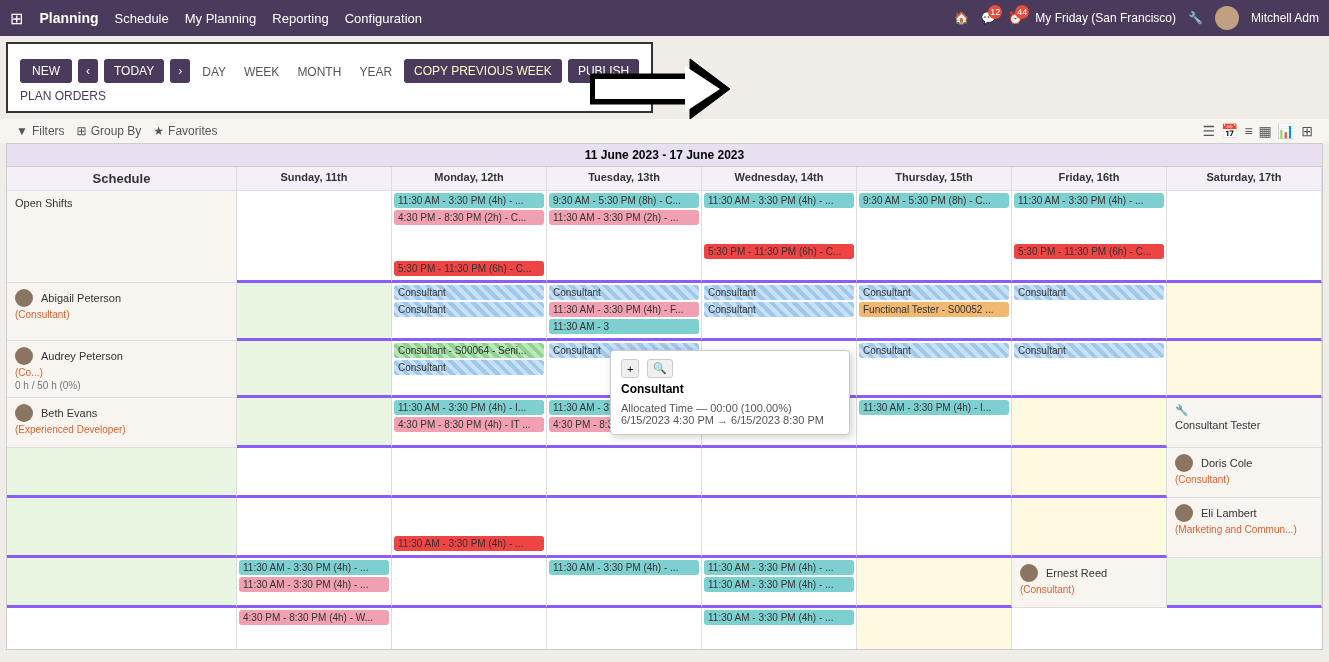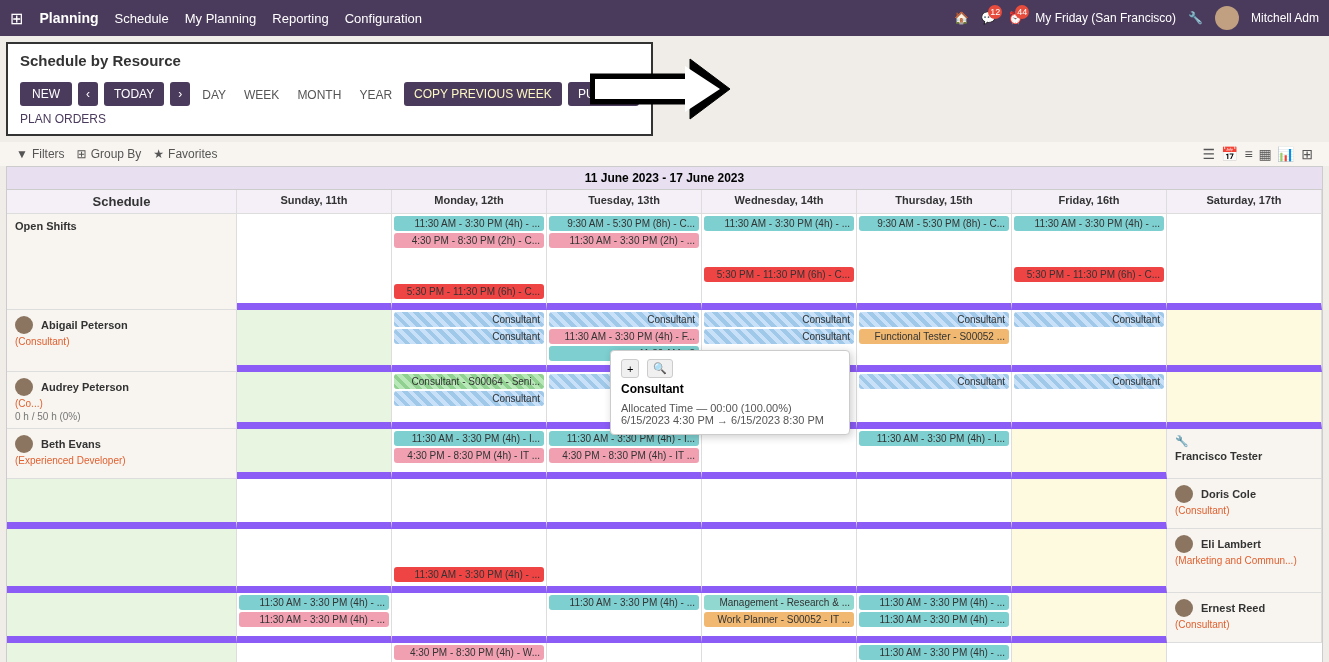--- a/index.html
+++ b/index.html
@@ -112,34 +112,33 @@
       border-bottom: 1px solid #ddd;
       padding: 6px 8px;
       font-size: 11px;
       color: #333;
       display: flex;
       align-items: flex-start;
       flex-direction: column;
       gap: 2px;
       min-height: 50px;
     }
-    .row-label .person-name { font-weight: bold; }
+    .row-label .person-name { font-weight: normal; }
     .row-label .person-role { color: #e06030; font-size: 10px; }
     .row-label .hours-info { font-size: 10px; color: #777; }
     .row-label .avatar-inline { width: 18px; height: 18px; border-radius: 50%; background: #8b7560; display: inline-block; margin-right: 4px; vertical-align: middle; }
 
     .cal-cell {
       border-right: 1px solid #ddd;
-      border-bottom: 7px solid #8b5cf6;
+      border-bottom: 3px solid #8b5cf6;
       padding: 2px;
       min-height: 50px;
       vertical-align: top;
       position: relative;
       background: white;
-      text-align: right;
     }
     .cal-cell.light-green { background: #e8f5e0; }
     .cal-cell.light-yellow { background: #fefae0; }
 
     .shift-block {
       border-radius: 3px;
       padding: 2px 4px;
       margin-bottom: 2px;
       font-size: 10px;
       color: #333;
@@ -209,21 +208,20 @@
     </div>
     <span class="company-name">My Friday (San Francisco)</span>
     <div class="nav-icon-btn">🔧</div>
     <div class="avatar"></div>
     <span style="color:white;font-size:12px">Mitchell Adm</span>
   </div>
 </div>
 
 <div style="position:relative; display:flex; align-items:flex-start;">
   <div class="toolbar">
-    <span class="toolbar-title">Schedule by Resource</span>
     <div class="toolbar-row">
       <button class="btn-new">NEW</button>
       <button class="btn-nav">‹</button>
       <button class="btn-today">TODAY</button>
       <button class="btn-nav">›</button>
       <button class="btn-period">DAY</button>
       <button class="btn-period">WEEK</button>
       <button class="btn-period">MONTH</button>
       <button class="btn-period">YEAR</button>
       <button class="btn-copy">COPY PREVIOUS WEEK</button>
@@ -375,21 +373,21 @@
         <div class="shift-block shift-teal">11:30 AM - 3:30 PM (4h) - I...</div>
         <div class="shift-block shift-pink">4:30 PM - 8:30 PM (4h) - IT ...</div>
       </div>
       <div class="cal-cell"></div>
       <div class="cal-cell">
         <div class="shift-block shift-teal">11:30 AM - 3:30 PM (4h) - I...</div>
       </div>
       <div class="cal-cell light-yellow"></div>
       <div class="row-label">
         <span>🔧 </span>
-        <span class="person-name">Francisco Tester</span>
+        <span class="person-name">Consultant Tester</span>
       </div>
       <div class="cal-cell light-green"></div>
       <div class="cal-cell"></div>
       <div class="cal-cell"></div>
       <div class="cal-cell"></div>
       <div class="cal-cell"></div>
       <div class="cal-cell"></div>
       <div class="cal-cell light-yellow"></div>
       <div class="row-label">
         <div class="row-header-label">
@@ -415,24 +413,20 @@
         <span class="person-role">(Marketing and Commun...)</span>
       </div>
       <div class="cal-cell light-green"></div>
       <div class="cal-cell">
         <div class="shift-block shift-teal">11:30 AM - 3:30 PM (4h) - ...</div>
         <div class="shift-block shift-pink">11:30 AM - 3:30 PM (4h) - ...</div>
       </div>
       <div class="cal-cell"></div>
       <div class="cal-cell">
         <div class="shift-block shift-teal">11:30 AM - 3:30 PM (4h) - ...</div>
-      </div>
-      <div class="cal-cell">
-        <div class="shift-block shift-light-teal">Management - Research &amp; ...</div>
-        <div class="shift-block shift-orange">Work Planner - S00052 - IT ...</div>
       </div>
       <div class="cal-cell">
         <div class="shift-block shift-teal">11:30 AM - 3:30 PM (4h) - ...</div>
         <div class="shift-block shift-teal">11:30 AM - 3:30 PM (4h) - ...</div>
       </div>
       <div class="cal-cell light-yellow"></div>
       <div class="row-label">
         <div class="row-header-label">
           <span class="avatar-inline"></span>
           <span class="person-name">Ernest Reed</span>

